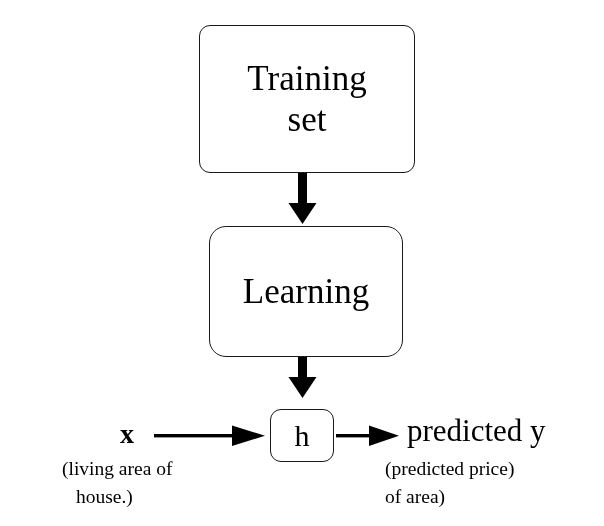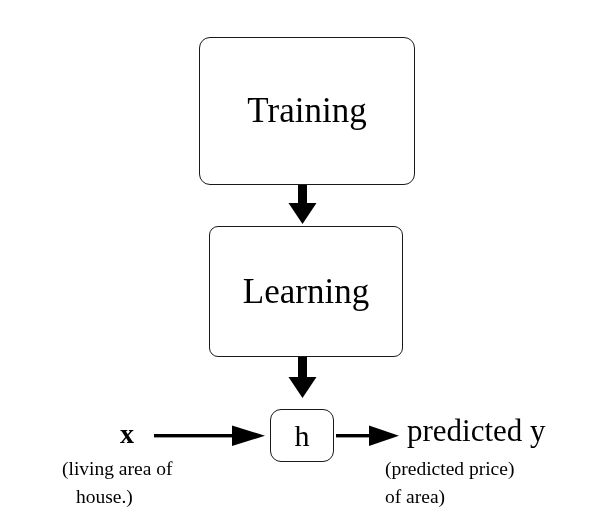--- a/index.html
+++ b/index.html
@@ -34,29 +34,28 @@
     color: #000000;
   }
 
   #training-set-box {
     left: 199px;
     top: 25px;
     width: 216px;
     height: 148px;
     border-radius: 11px;
     font-size: 35px;
-    margin-top: 12px;
   }
 
   #learning-algorithm-box {
     left: 209px;
     top: 226px;
     width: 194px;
     height: 131px;
-    border-radius: 9px;
+    border-radius: 17px;
     font-size: 35px;
   }
 
   #hypothesis-box {
     left: 270px;
     top: 409px;
     width: 64px;
     height: 53px;
     border-radius: 11px;
     font-size: 30px;
@@ -136,20 +135,21 @@
     </g>
 
     <g>
       <rect x="336" y="434" width="36" height="3.4" fill="#000000"></rect>
       <polygon points="369,425.5 369,446 399,435.8" fill="#000000"></polygon>
     </g>
   </svg>
 
   <div class="node-box" id="training-set-box">
     <span class="box-line">Training</span>
+    <span class="box-line">set</span>
   </div>
 
   <div class="node-box" id="learning-algorithm-box">
     <span class="box-line">Learning</span>
   </div>
 
   <div class="node-box" id="hypothesis-box">
     <span class="box-line">h</span>
   </div>
 

